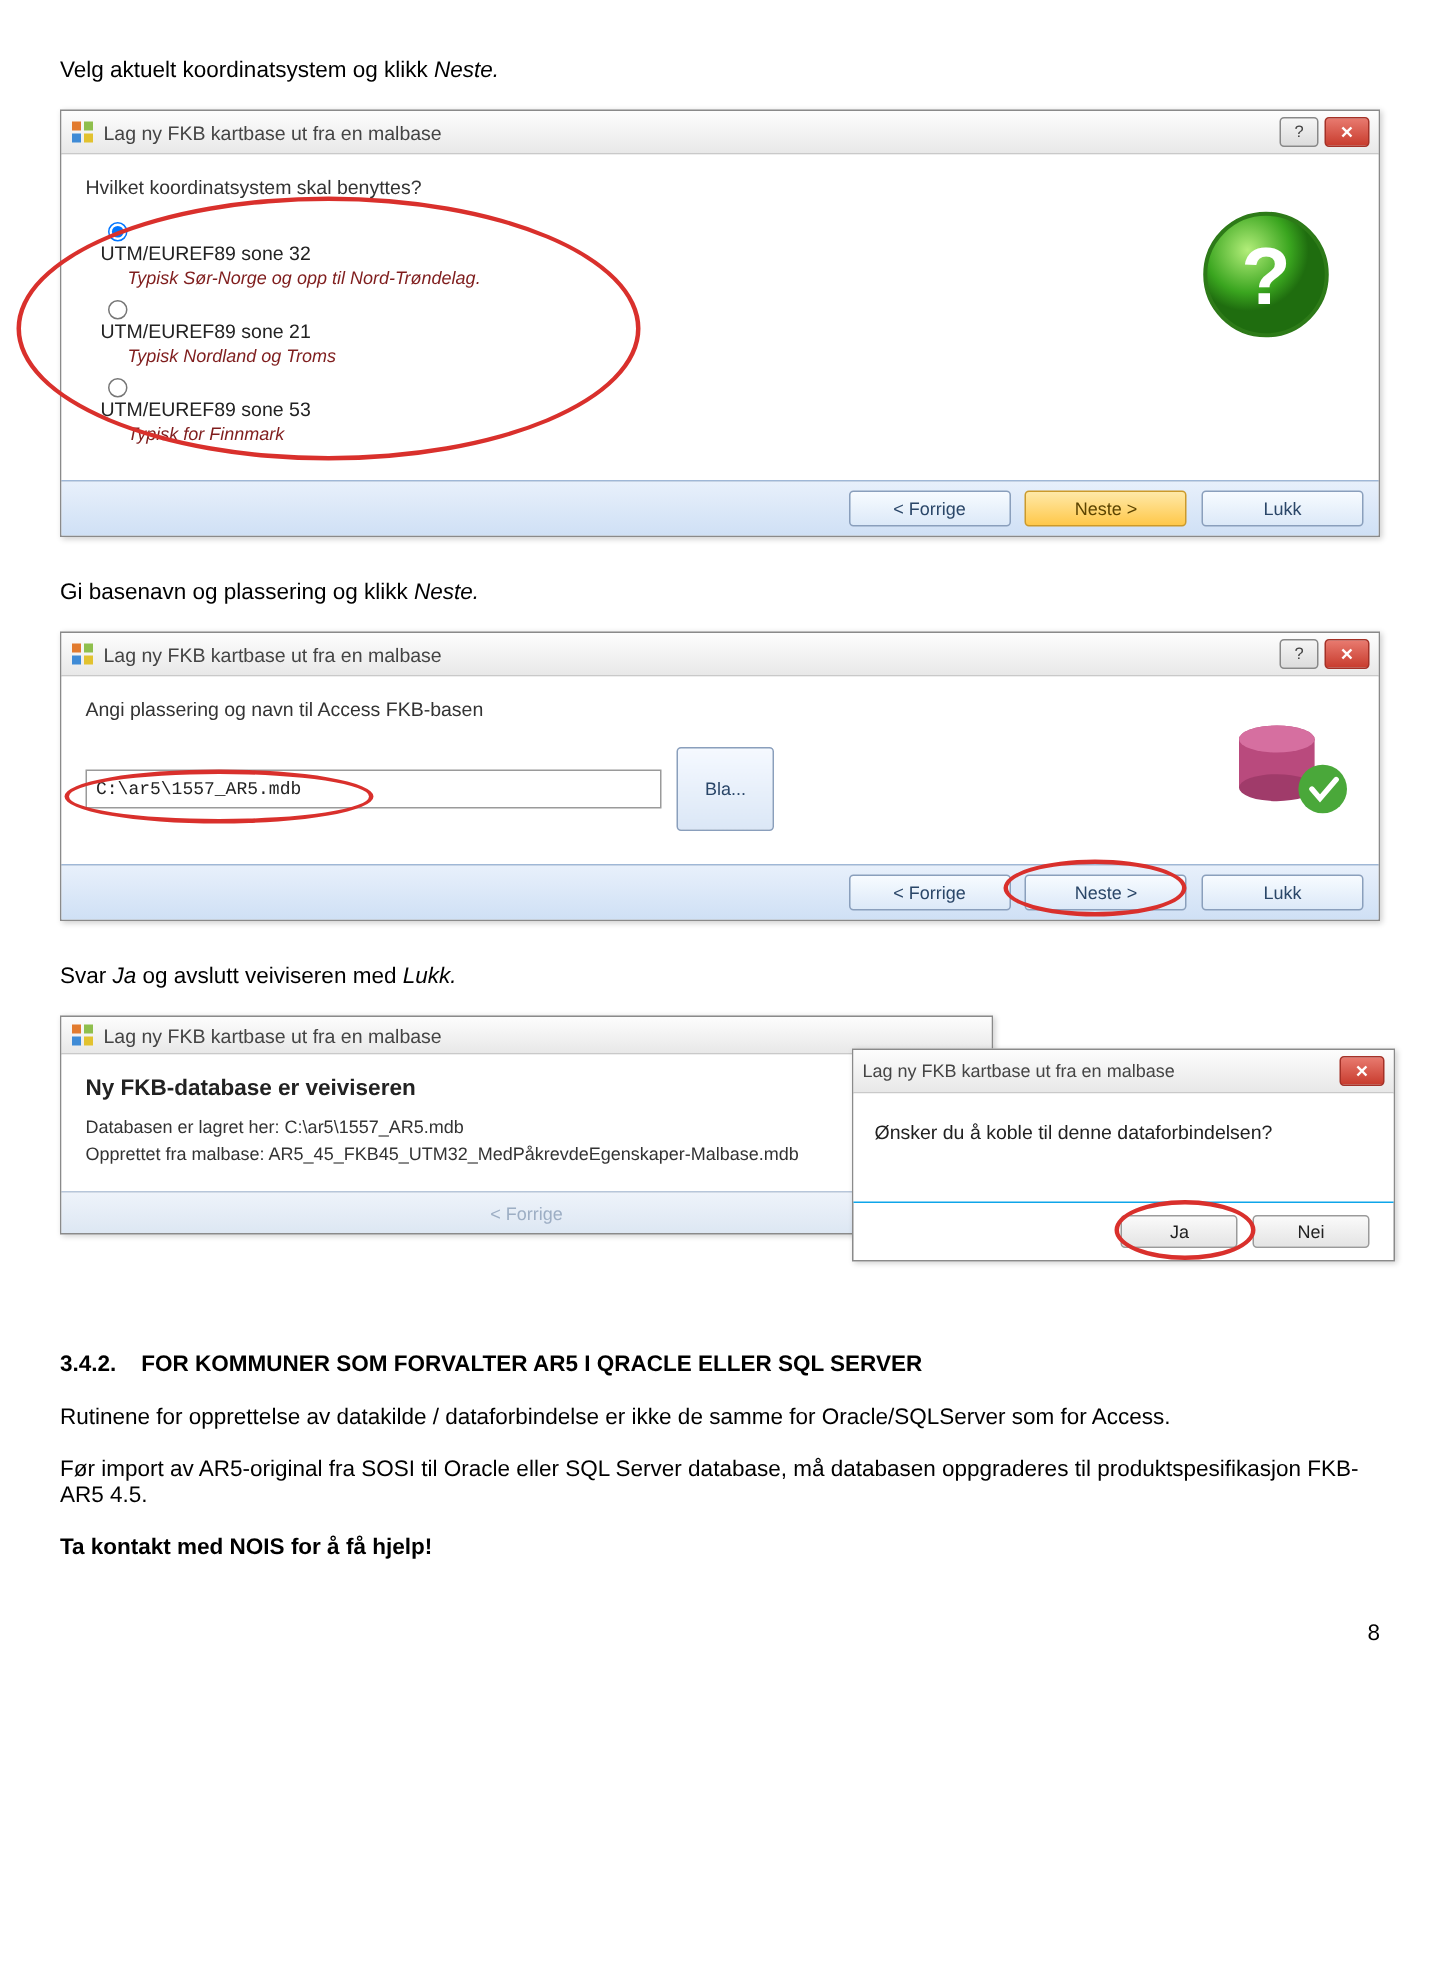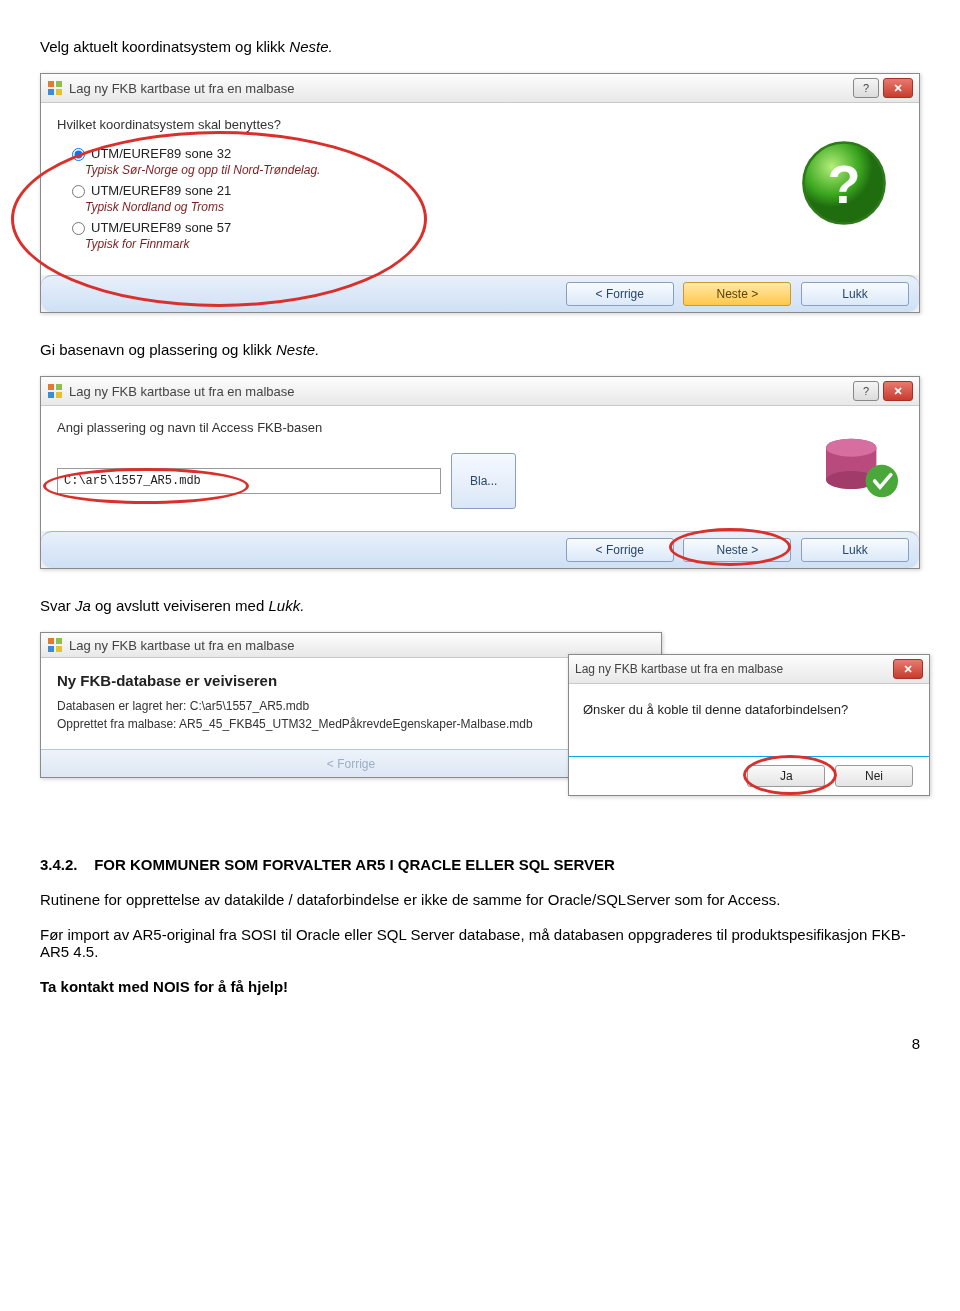--- a/index.html
+++ b/index.html
@@ -52,29 +52,28 @@
     color: #fff; border-color: #a43127;
     font-weight: bold;
   }
   .dialog-body {
     padding: 14px 16px 12px 16px;
     background: #fff;
     position: relative;
     min-height: 60px;
   }
   .prompt { color: #333; margin-bottom: 14px; font-size: 13px; }
-  .radio-row { display: flex; align-items: flex-start; margin: 6px 0 2px 10px; }
+  .radio-row { display: flex; align-items: flex-start; margin: 6px 0 2px 10px; flex-direction: column; }
   .radio-row input { margin-top: 2px; margin-right: 6px; }
   .radio-sub { margin-left: 28px; font-size: 12px; color: #7f1d1d; margin-bottom: 6px; font-style: italic; }
   .footer-bar {
     background: linear-gradient(#e8f0fb, #cfe0f5);
     border-top: 1px solid #9fb7d6;
     padding: 6px 10px;
     text-align: right;
-    border-radius: 11px;
   }
   .navbtn {
     display: inline-block;
     min-width: 90px;
     padding: 4px 8px;
     border: 1px solid #8a9fbc;
     border-radius: 3px;
     background: linear-gradient(#f7fbff, #dce9f8);
     color: #2a4668;
     font-size: 12px;
@@ -196,21 +195,21 @@
     <div class="radio-sub">Typisk Sør-Norge og opp til Nord-Trøndelag.</div>
 
     <div class="radio-row">
       <input type="radio" style="">
       <span>UTM/EUREF89 sone 21</span>
     </div>
     <div class="radio-sub">Typisk Nordland og Troms</div>
 
     <div class="radio-row">
       <input type="radio" style="">
-      <span>UTM/EUREF89 sone 57</span>
+      <span>UTM/EUREF89 sone 53</span>
     </div>
     <div class="radio-sub">Typisk for Finnmark</div>
 
     <span class="green-icon">
       <svg viewBox="0 0 100 100">
         <defs>
           <radialGradient id="gg" cx="35%" cy="30%">
               <stop offset="0%" stop-color="#b3ee7a"></stop>
               <stop offset="70%" stop-color="#3aa51f"></stop>
               <stop offset="100%" stop-color="#1f6d0f"></stop>

